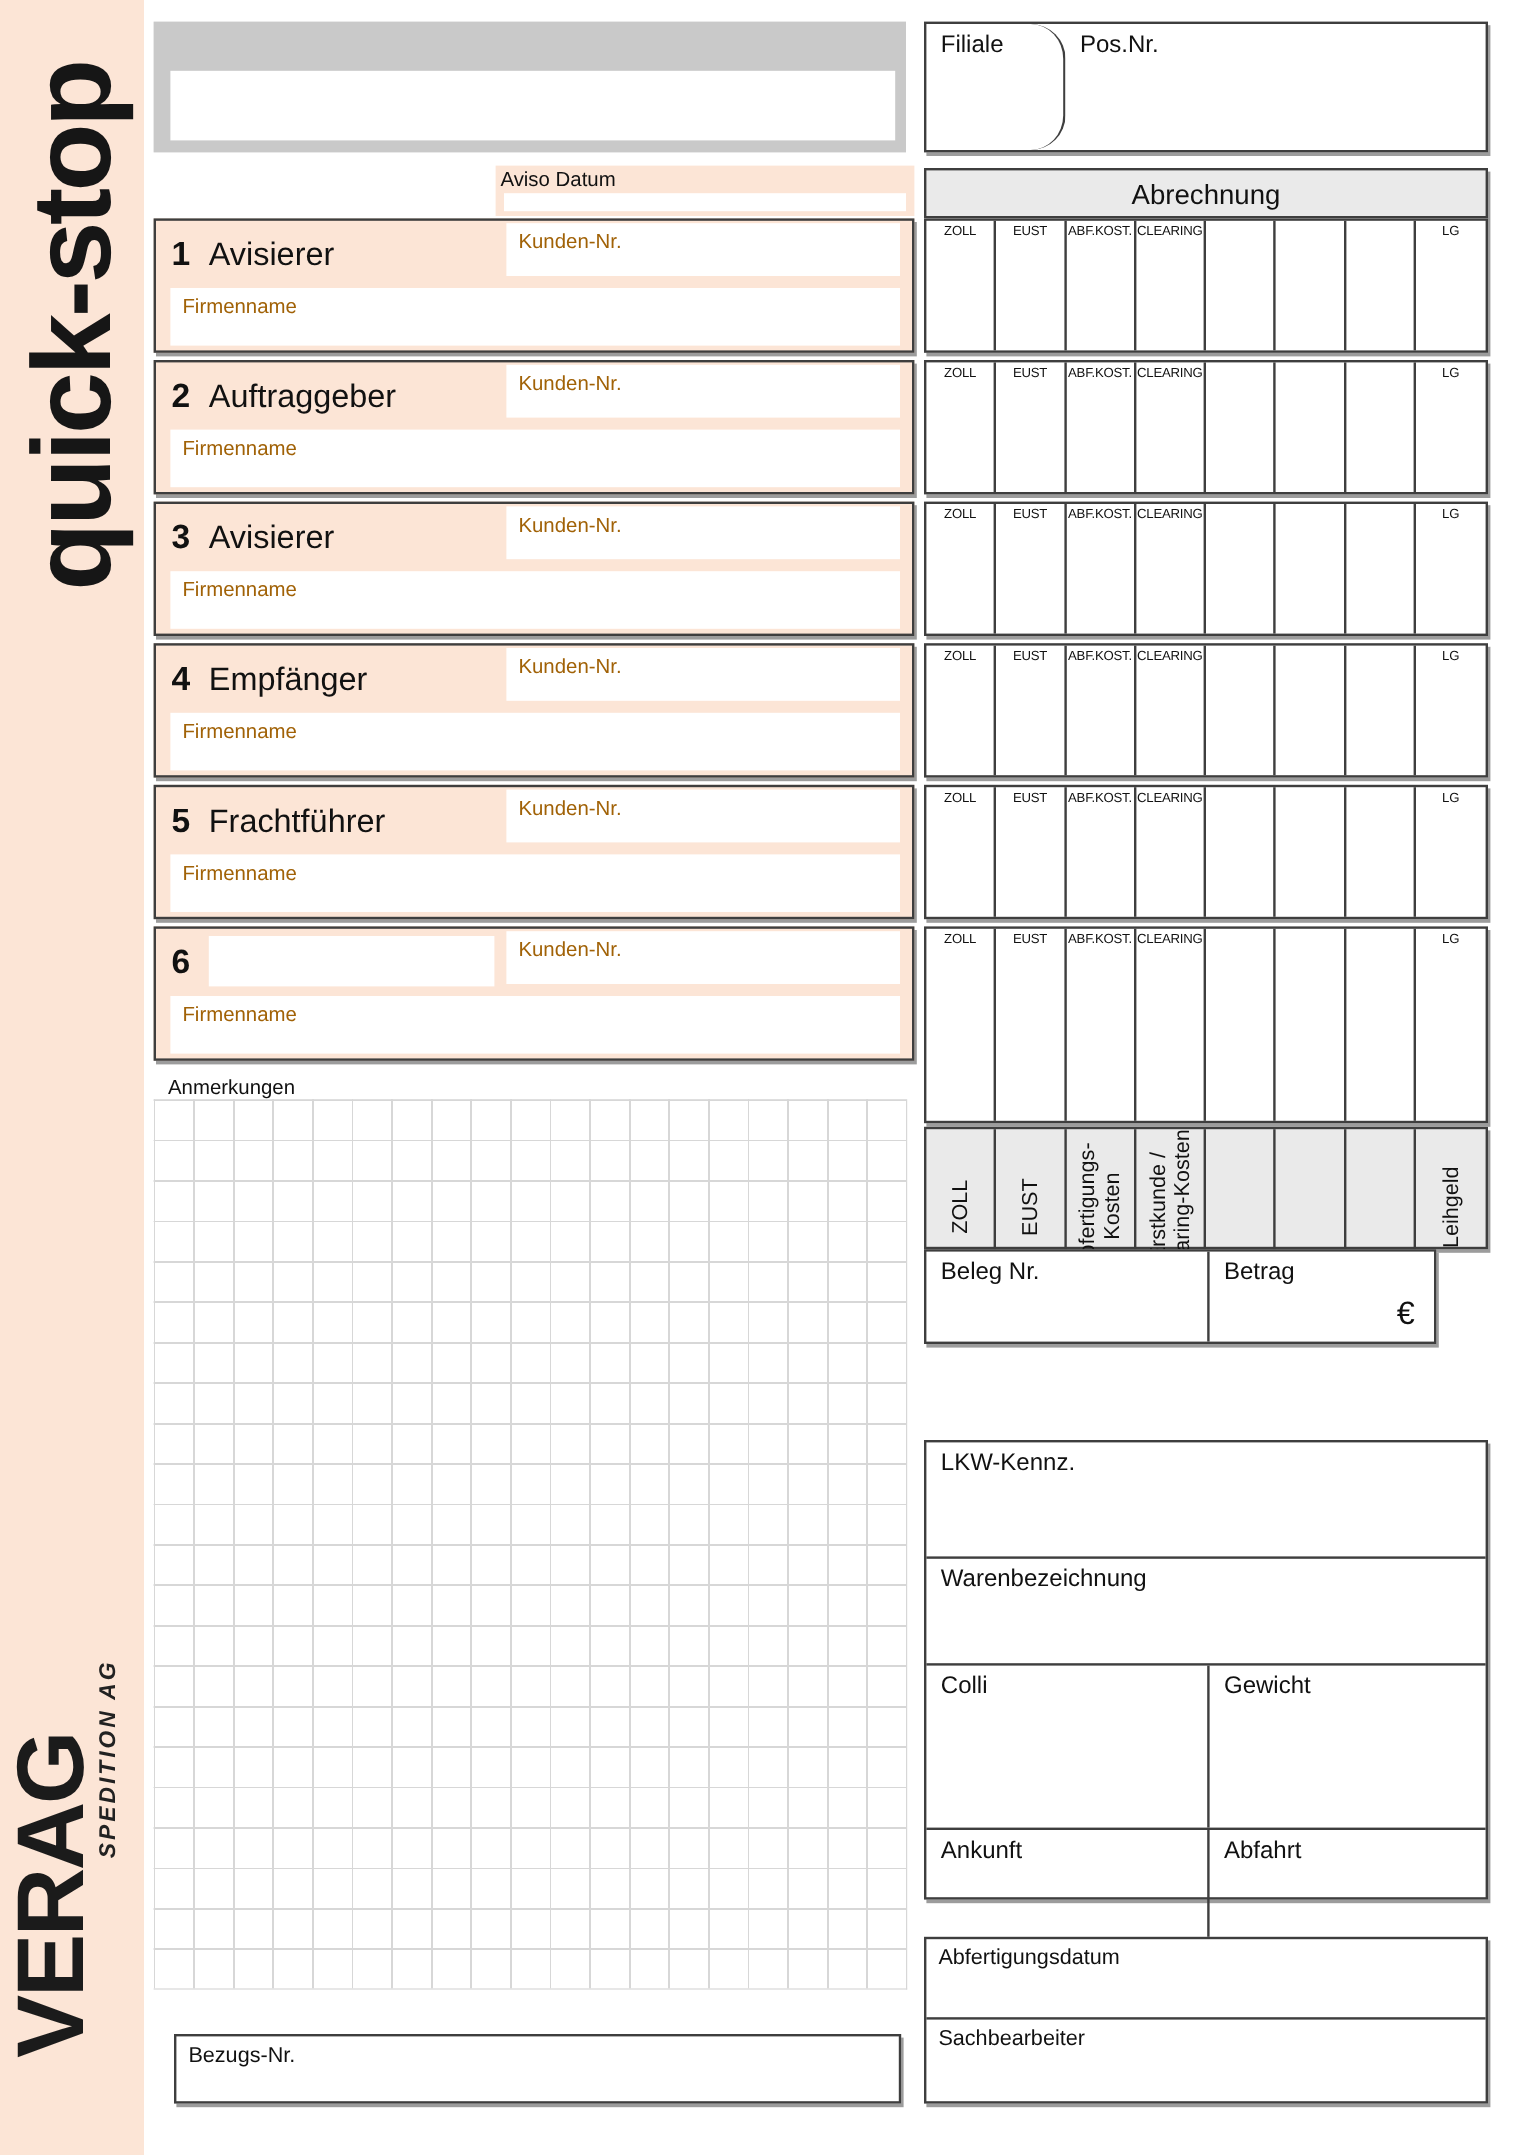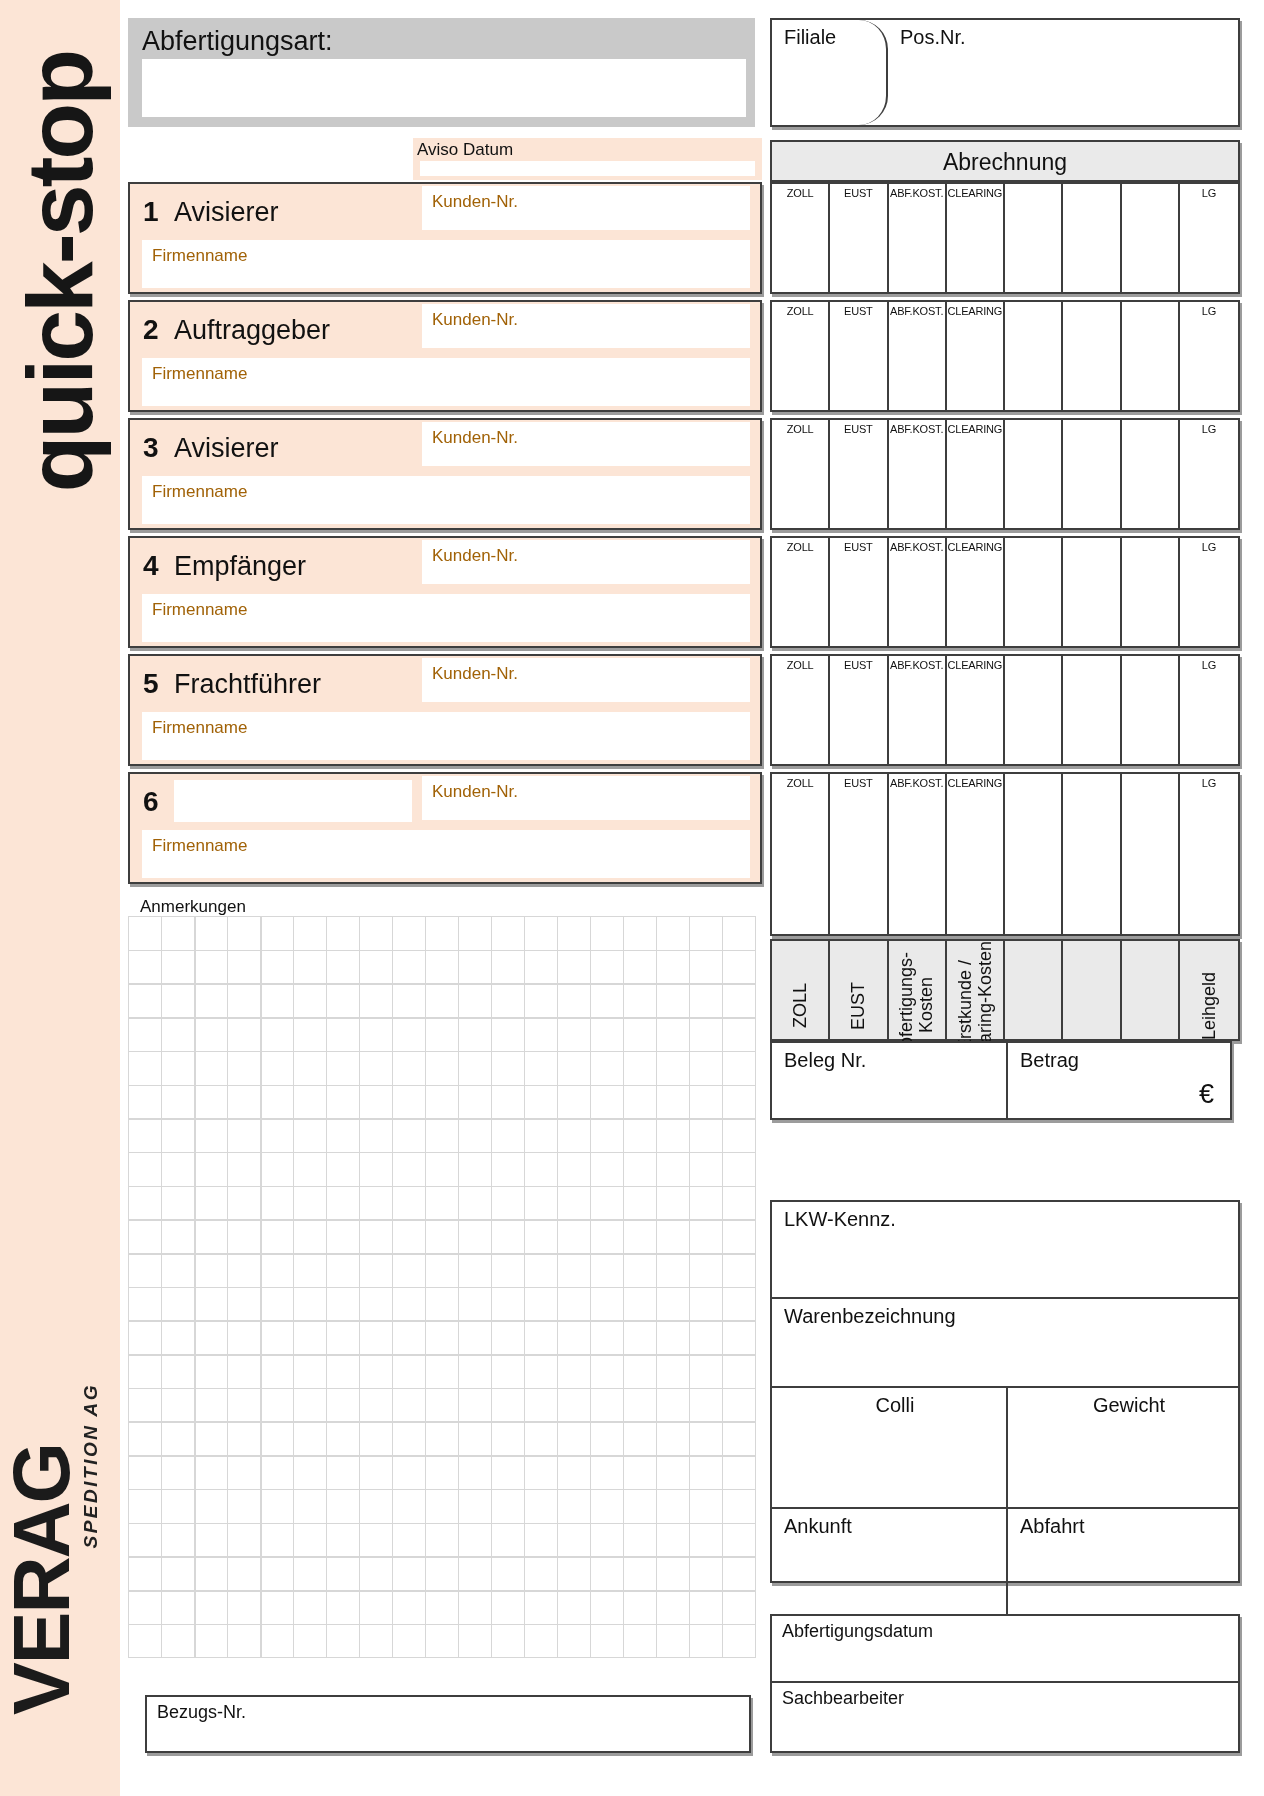--- a/index.html
+++ b/index.html
@@ -49,30 +49,30 @@
   .abr-cell { border-right:2px solid #3e3e3e; }
   .abr-cell:last-child { border-right:none; }
   .abr-h { display:block; text-align:center; font-size:11px; letter-spacing:-0.2px; padding-top:3px; white-space:nowrap; overflow:hidden; }
 
   .rot-row { position:absolute; left:770px; top:939px; width:470px; height:102px; border:2px solid #3e3e3e;
              box-shadow:2px 3px 0 #9c9c9c; display:grid; grid-template-columns:repeat(8,1fr); background:#eaeaea; }
   .rot-cell { border-right:2px solid #3e3e3e; display:flex; align-items:center; justify-content:center; }
   .rot-cell:last-child { border-right:none; }
   .rot-label { font-size:18px; line-height:1.12; text-align:center; white-space:pre-line; }
 
-  .beleg-row { left:770px; top:1041px; width:462px; height:79px; display:grid; grid-template-columns:236px 1fr; }
+  .beleg-row { left:770px; top:1041px; width:427px; height:79px; display:grid; grid-template-columns:236px 1fr; }
   .beleg-cell { border-right:2px solid #3e3e3e; }
   .betrag-cell { position:relative; }
   .euro { position:absolute; right:16px; top:36px; font-size:27px; }
 
   
   .ship { left:770px; top:1200px; width:470px; height:383px; padding:0; }
   .ship-row { position:relative; width:100%; }
   .ship-row + .ship-row { border-top:2px solid #3e3e3e; }
-  .r-lkw { height:80px; } .r-waren { height:89px;margin-top:15px; } .r-colli { height:121px;text-align:center; } .r-ank { height:113px; }
+  .r-lkw { height:80px; } .r-waren { height:89px;margin-top:15px; } .r-colli { height:137px; } .r-ank { height:113px; }
   .split { display:grid; grid-template-columns:236px 1fr; height:100%; }
   .split > .cell-l { border-right:2px solid #3e3e3e; }
 
   
   .datum { left:770px; top:1614px; width:470px; height:139px; }
   .datum-row { height:65px; }
   .datum-row + .datum-row { border-top:2px solid #3e3e3e; height:62px; }
   .hdr18 { display:block; font-size:18px; padding:5px 0 0 10px; }
 
   
@@ -105,21 +105,20 @@
     </div>
     <div class="verag">
       <span class="vtext">VERAG</span>
     </div>
     <div class="spedition">
       <span class="vtext">SPEDITION AG</span>
     </div>
   </aside>
 
   <div class="abfart">
-    <div class="abfart-label">Abfertigungsart:</div>
     <div class="abfart-input"></div>
   </div>
 
   <div class="bx filiale-box">
     <div class="filiale-cell">
       <span class="hdr20">Filiale</span>
     </div>
     <div>
       <span class="hdr20">Pos.Nr.</span>
     </div>

